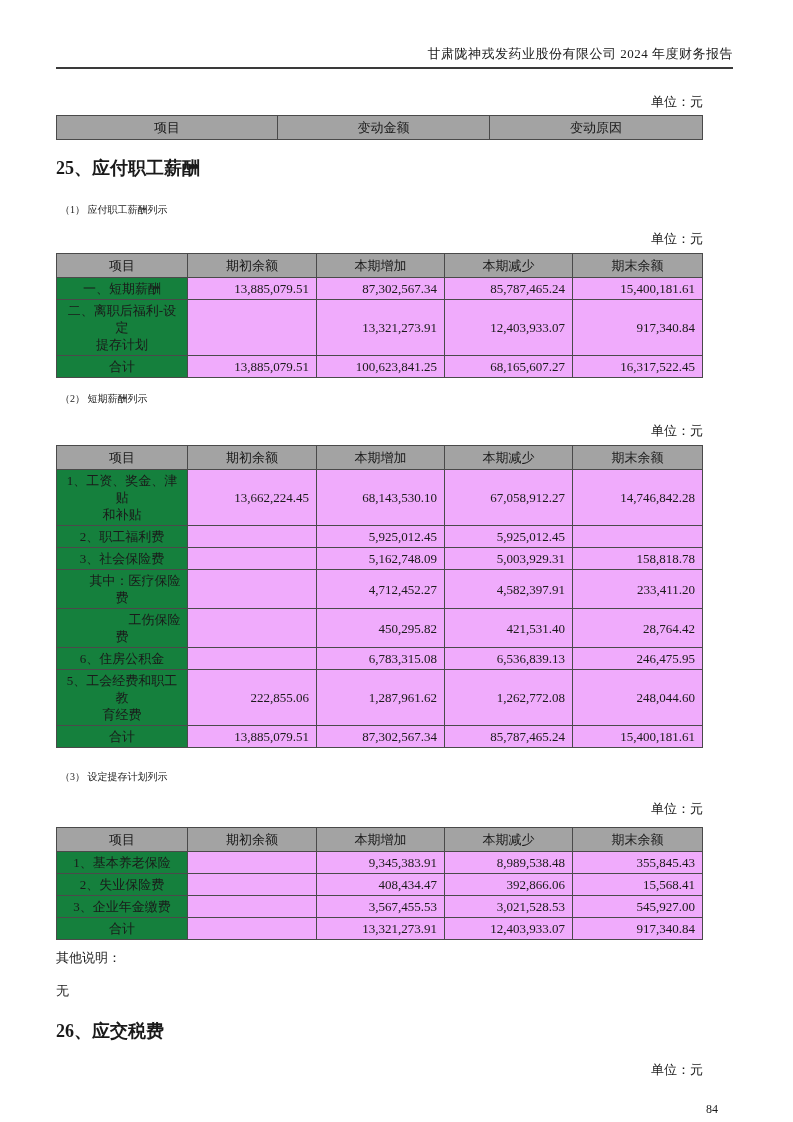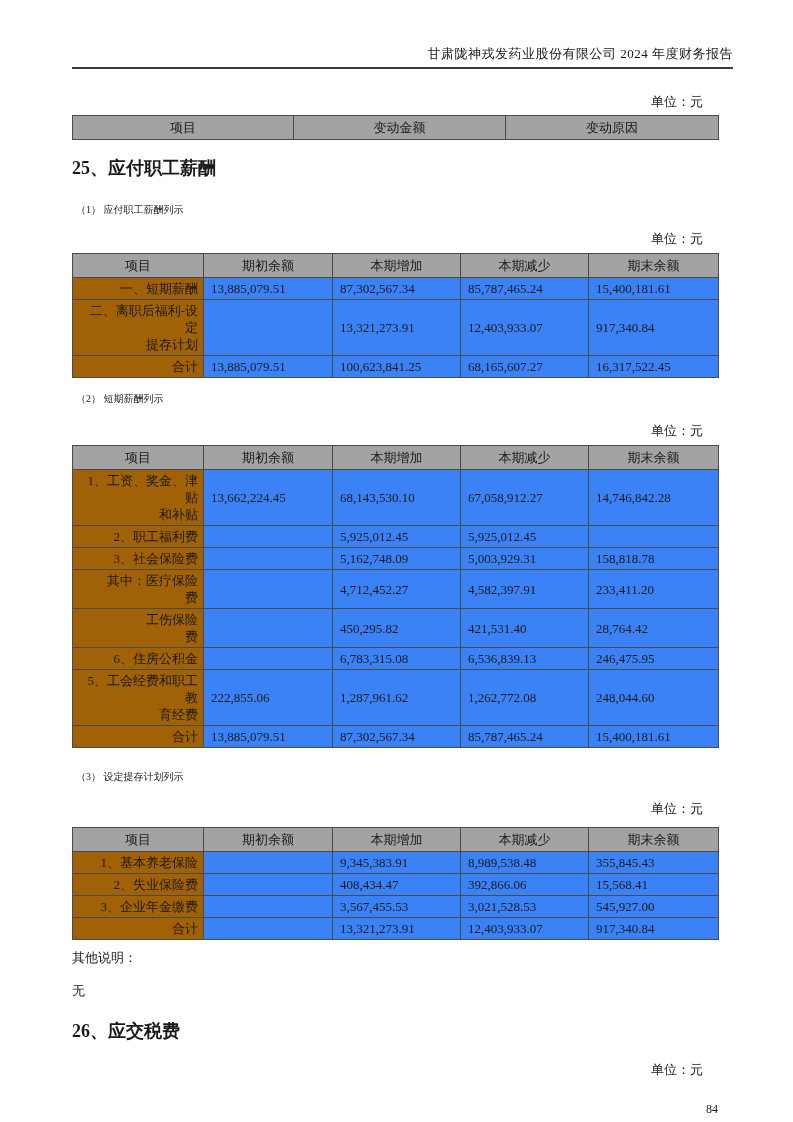--- a/index.html
+++ b/index.html
@@ -1,38 +1,38 @@
 <!DOCTYPE html>
 <html><head>
 <meta charset="utf-8">
 <style>
   html,body{margin:0;padding:0;}
   body{
     width:793px;height:1122px;background:#ffffff;color:#1a1a1a;
     font-family:"Liberation Serif","DejaVu Serif",serif;
     font-size:13px;position:relative;overflow:hidden;
   }
-  .page{box-sizing:border-box;width:793px;height:1122px;padding:46px 60px 0 72px;position:relative;}
+  .page{box-sizing:border-box;width:793px;height:1122px;padding:46px 60px 0 56px;position:relative;}
   .hdr-title{text-align:right;font-size:13px;line-height:16px;letter-spacing:.5px;}
   .hdr-rule{border-bottom:2px solid #3a3a3a;margin-top:5px;}
   .unit{ text-align:right;padding-right:30px;line-height:16px;}
   .u1{margin-top:25px;}
   .u2{margin-top:13px;}
   .u3{margin-top:16px;}
   .u4{margin-top:16px;}
   .u5{margin-top:22px;}
   table{border-collapse:collapse;table-layout:fixed;width:646px;}
   .t-a{margin-top:5px;}
   .t-b{margin-top:6px;}
   .t-c{margin-top:6px;}
   .t-d{margin-top:10px;}
   th,td{border:1px solid #4a4a4a;font-weight:normal;font-size:13px;line-height:17px;vertical-align:middle;}
   th{background:#a3a3a3;text-align:center;padding:3px 4px;}
-  td.lbl{background:#a16207;text-align:right;padding:2px 5px;white-space:pre-wrap;}
-  td.num{padding:2px 7px;background:#3b82f6;}
+  td.lbl{background:#15803d;text-align:center;padding:2px 5px;white-space:pre-wrap;}
+  td.num{text-align:right;padding:2px 7px;background:#f0abfc;}
   .sec-title{font-weight:bold;font-size:18px;line-height:18px;}
   .s25{margin-top:19px;}
   .s26{margin-top:23px;}
   .sub-title{font-weight:normal;font-size:10px;line-height:17px;margin-left:4px;}
   .st1{margin-top:24px;}
   .st2{margin-top:12px;}
   .st3{margin-top:20px;}
   .note-label{margin-top:10px;line-height:16px;}
   .note-value{margin-top:17px;line-height:16px;}
   .page-num{margin-top:24px;text-align:right;padding-right:15px;font-size:12px;line-height:15px;}

